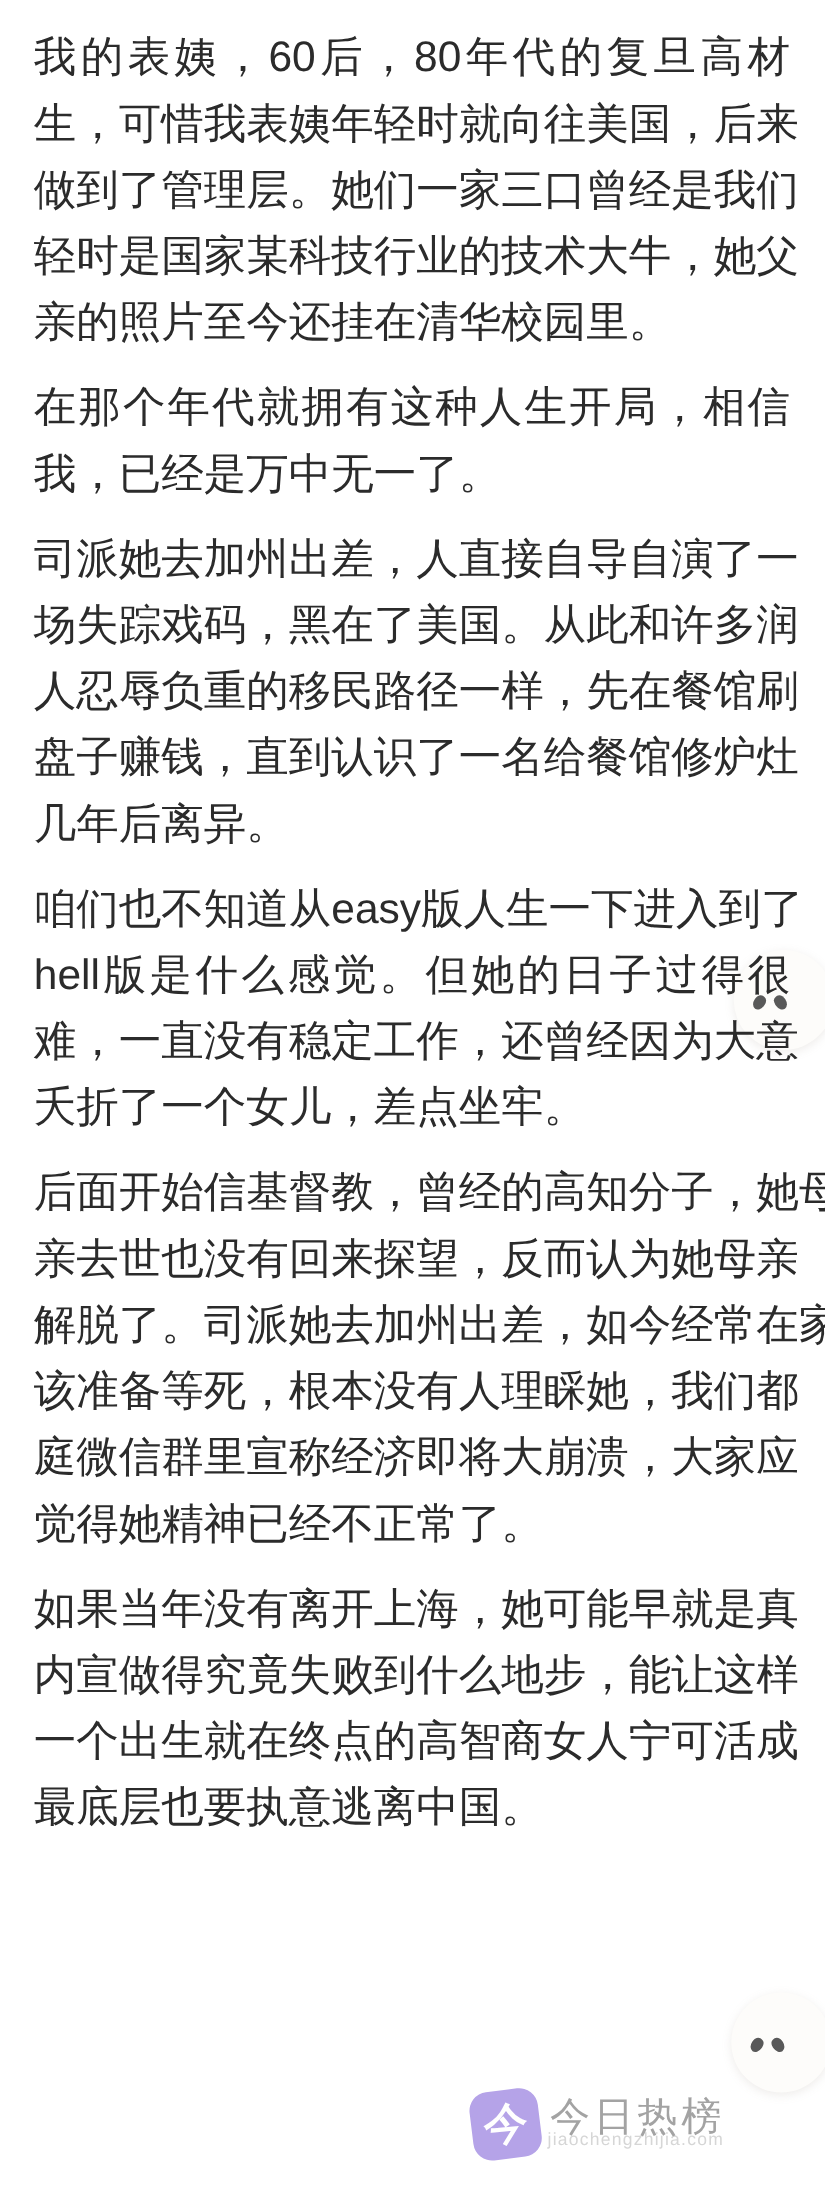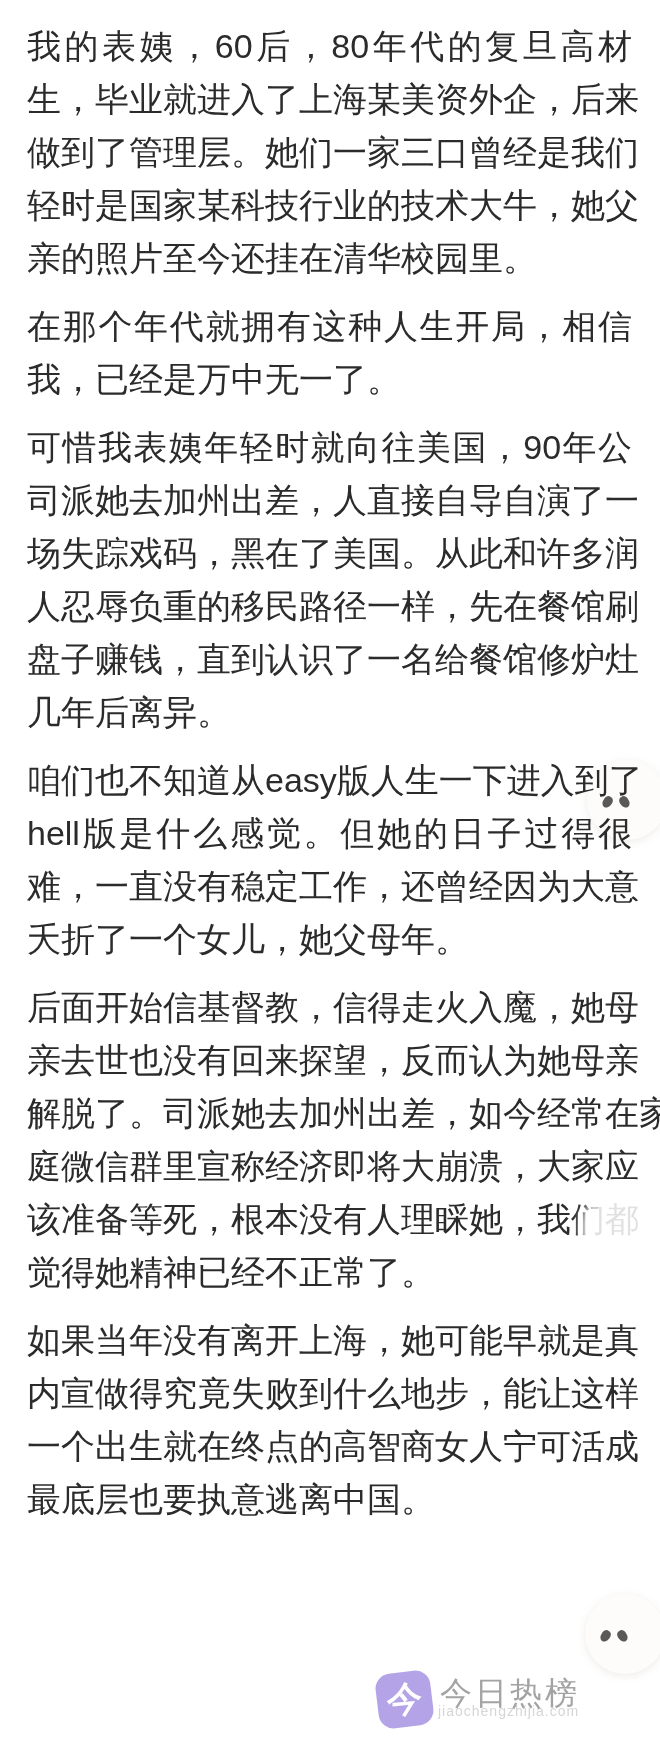--- a/index.html
+++ b/index.html
@@ -101,49 +101,48 @@
     z-index:0;
     white-space:nowrap;
   }
 </style>
 </head>
 <body>
 
 <div id="paragraphs">
     <div class="para">
       <div class="line">我的表姨，60后，80年代的复旦高材</div>
-      <div class="line">生，毕业就进入了上海某美资外企，后来</div>
+      <div class="line">生，可惜我表姨年轻时就向往美国，后来</div>
       <div class="line">做到了管理层。她们一家三口曾经是我们</div>
       <div class="line">轻时是国家某科技行业的技术大牛，她父</div>
       <div class="line">亲的照片至今还挂在清华校园里。</div>
     </div>
     <div class="para">
       <div class="line">在那个年代就拥有这种人生开局，相信</div>
       <div class="line">我，已经是万中无一了。</div>
     </div>
     <div class="para">
-      <div class="line">可惜我表姨年轻时就向往美国，90年公</div>
       <div class="line">司派她去加州出差，人直接自导自演了一</div>
       <div class="line">场失踪戏码，黑在了美国。从此和许多润</div>
       <div class="line">人忍辱负重的移民路径一样，先在餐馆刷</div>
       <div class="line">盘子赚钱，直到认识了一名给餐馆修炉灶</div>
       <div class="line">几年后离异。</div>
     </div>
     <div class="para">
       <div class="line">咱们也不知道从easy版人生一下进入到了</div>
       <div class="line">hell版是什么感觉。但她的日子过得很</div>
       <div class="line">难，一直没有稳定工作，还曾经因为大意</div>
-      <div class="line">夭折了一个女儿，她父母年。</div>
+      <div class="line">夭折了一个女儿，差点坐牢。</div>
     </div>
     <div class="para">
-      <div class="line">后面开始信基督教，信得走火入魔，她母</div>
+      <div class="line">后面开始信基督教，曾经的高知分子，她母</div>
       <div class="line">亲去世也没有回来探望，反而认为她母亲</div>
       <div class="line">解脱了。司派她去加州出差，如今经常在家</div>
+      <div class="line">该准备等死，根本没有人理睬她，我们都</div>
       <div class="line">庭微信群里宣称经济即将大崩溃，大家应</div>
-      <div class="line">该准备等死，根本没有人理睬她，我们都</div>
       <div class="line">觉得她精神已经不正常了。</div>
     </div>
     <div class="para">
       <div class="line">如果当年没有离开上海，她可能早就是真</div>
       <div class="line">内宣做得究竟失败到什么地步，能让这样</div>
       <div class="line">一个出生就在终点的高智商女人宁可活成</div>
       <div class="line">最底层也要执意逃离中国。</div>
     </div>
   </div>
 

